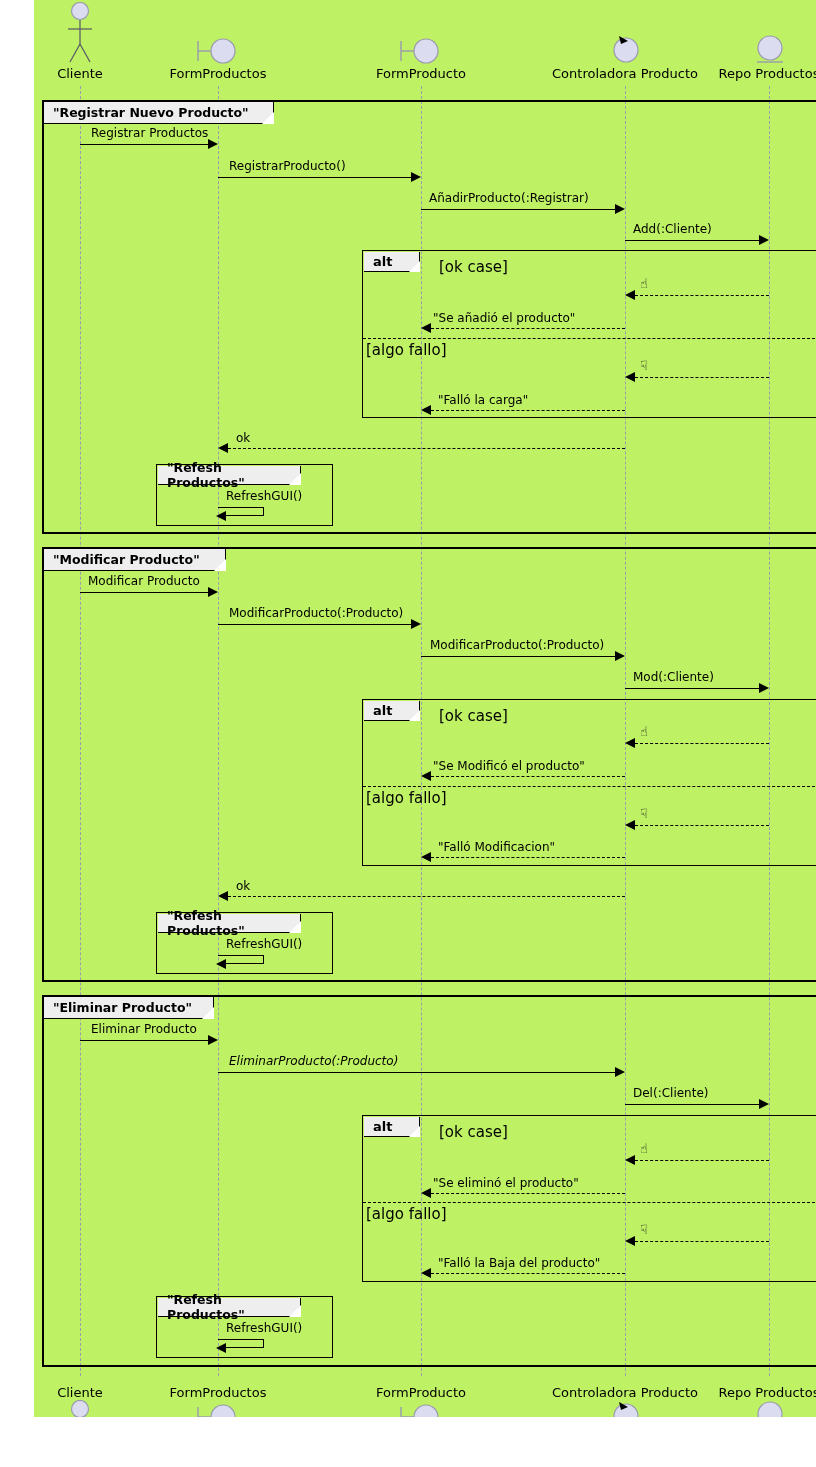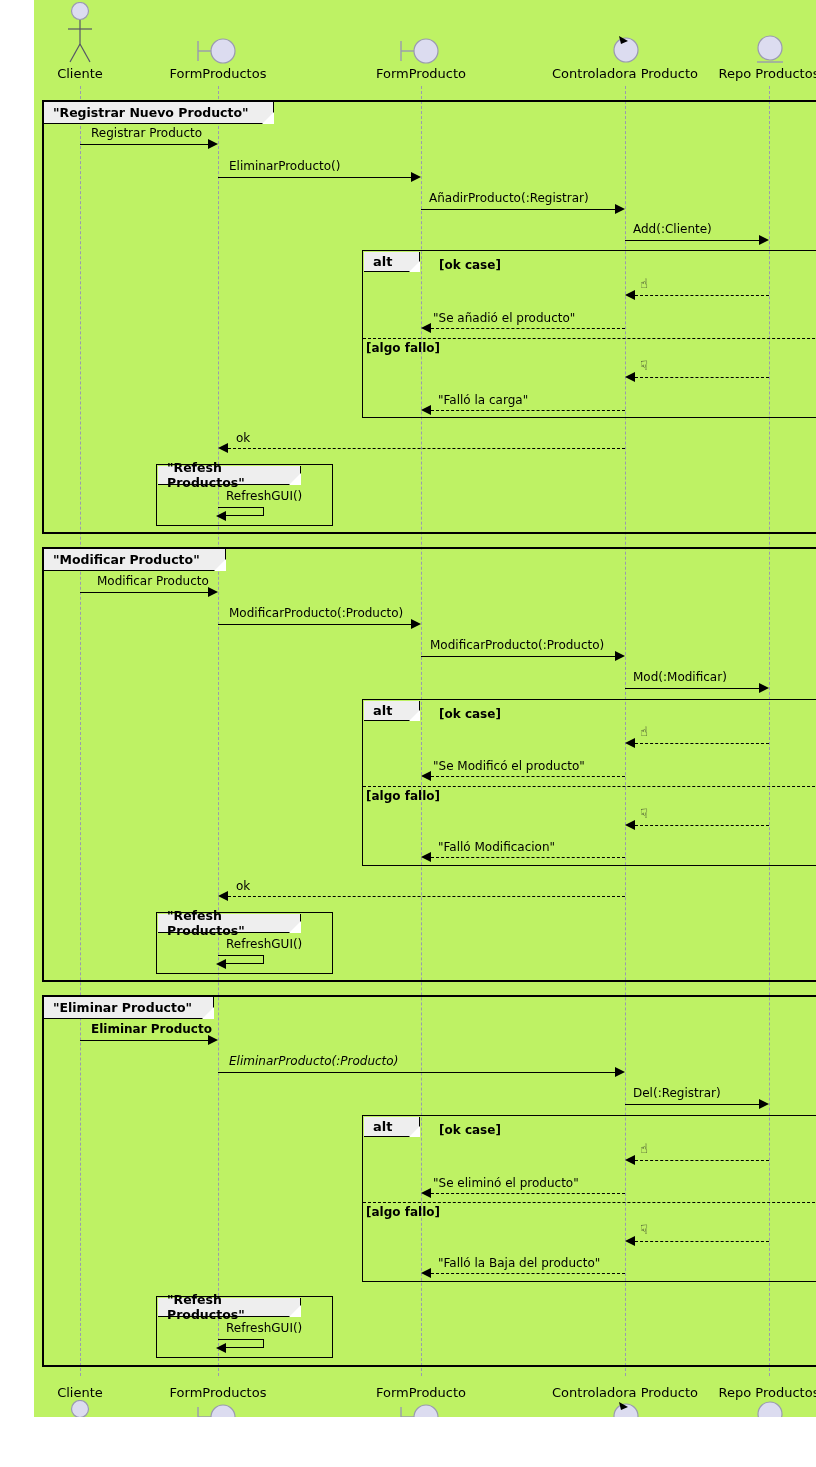--- a/index.html
+++ b/index.html
@@ -17,21 +17,21 @@
   .frag{position:absolute;border:2px solid #000;background:transparent;box-sizing:border-box;}
   .frag.inner{border:1.6px solid #000;}
   .frag-tab{position:absolute;background:#eeeeee;border-right:1.4px solid #000;border-bottom:1.4px solid #000;box-sizing:border-box;
             font-size:12.5px;font-weight:bold;color:#000;display:flex;align-items:center;padding-left:9px;}
   .frag-tab:after{content:"";position:absolute;right:-1px;bottom:-1px;width:0;height:0;
             border-bottom:12px solid #fff;border-left:12px solid transparent;}
   .alt-tab{position:absolute;background:#eeeeee;border-right:1.4px solid #000;border-bottom:1.4px solid #000;box-sizing:border-box;
             font-size:13px;font-weight:bold;color:#000;display:flex;align-items:center;padding-left:9px;}
   .alt-tab:after{content:"";position:absolute;right:-1px;bottom:-1px;width:0;height:0;
             border-bottom:11px solid #fff;border-left:11px solid transparent;}
-  .guard{position:absolute;font-size:12px;font-weight:bold;color:#000;white-space:nowrap;}
+  .guard{position:absolute;font-size:15px;font-weight:normal;color:#000;white-space:nowrap;}
   .divider{position:absolute;height:0;border-top:1.4px dashed #000;}
   .selfloop{position:absolute;box-sizing:border-box;border-top:1.6px solid #000;border-right:1.6px solid #000;border-bottom:1.6px solid #000;}
   .thumb{position:absolute;font-size:13px;line-height:1;color:#222;}
 </style>
 </head>
 <body>
 
 <div id="canvas">
 
   <div class="icon-wrap" style="left:32px;top:2px;width:28px;height:62px;">
@@ -83,25 +83,25 @@
   <div class="lifeline" style="left:184px;top:86px;height:1290px;"></div>
   <div class="lifeline" style="left:387px;top:86px;height:1290px;"></div>
   <div class="lifeline" style="left:591px;top:86px;height:1290px;"></div>
   <div class="lifeline" style="left:735px;top:86px;height:1290px;"></div>
 
   <div class="frag" style="left:8px;top:100px;width:800px;height:434px;"></div>
   <div class="frag-tab" style="left:10px;top:102px;width:230px;height:22px;">
     <span>"Registrar Nuevo Producto"</span>
   </div>
 
-  <div class="msg-label" style="left:57px;top:126px;">Registrar Producto</div>
+  <div class="msg-label" style="left:57px;top:126px;">Registrar Productos</div>
   <div class="arrow-line" style="left:46px;top:144px;width:128px;"></div>
   <div class="ahead r" style="left:174px;top:139px;"></div>
 
-  <div class="msg-label" style="left:195px;top:159px;">EliminarProducto()</div>
+  <div class="msg-label" style="left:195px;top:159px;">RegistrarProducto()</div>
   <div class="arrow-line" style="left:184px;top:177px;width:193px;"></div>
   <div class="ahead r" style="left:377px;top:172px;"></div>
 
   <div class="msg-label" style="left:395px;top:191px;">AñadirProducto(:Registrar)</div>
   <div class="arrow-line" style="left:387px;top:209px;width:194px;"></div>
   <div class="ahead r" style="left:581px;top:204px;"></div>
 
   <div class="msg-label" style="left:599px;top:222px;">Add(:Cliente)</div>
   <div class="arrow-line" style="left:591px;top:240px;width:134px;"></div>
   <div class="ahead r" style="left:725px;top:235px;"></div>
@@ -141,33 +141,33 @@
   </div>
   <div class="msg-label" style="left:192px;top:489px;">RefreshGUI()</div>
   <div class="selfloop" style="left:184px;top:507px;width:46px;height:9px;"></div>
   <div class="ahead l" style="left:182px;top:511px;"></div>
 
   <div class="frag" style="left:8px;top:547px;width:800px;height:435px;"></div>
   <div class="frag-tab" style="left:10px;top:549px;width:182px;height:22px;">
     <span>"Modificar Producto"</span>
   </div>
 
-  <div class="msg-label" style="left:63px;top:574px;">Modificar Producto</div>
+  <div class="msg-label" style="left:54px;top:574px;">Modificar Producto</div>
   <div class="arrow-line" style="left:46px;top:592px;width:128px;"></div>
   <div class="ahead r" style="left:174px;top:587px;"></div>
 
   <div class="msg-label" style="left:195px;top:606px;">ModificarProducto(:Producto)</div>
   <div class="arrow-line" style="left:184px;top:624px;width:193px;"></div>
   <div class="ahead r" style="left:377px;top:619px;"></div>
 
   <div class="msg-label" style="left:396px;top:638px;">ModificarProducto(:Producto)</div>
   <div class="arrow-line" style="left:387px;top:656px;width:194px;"></div>
   <div class="ahead r" style="left:581px;top:651px;"></div>
 
-  <div class="msg-label" style="left:599px;top:670px;">Mod(:Modificar)</div>
+  <div class="msg-label" style="left:599px;top:670px;">Mod(:Cliente)</div>
   <div class="arrow-line" style="left:591px;top:688px;width:134px;"></div>
   <div class="ahead r" style="left:725px;top:683px;"></div>
 
   <div class="frag inner" style="left:328px;top:699px;width:474px;height:167px;"></div>
   <div class="alt-tab" style="left:330px;top:701px;width:56px;height:20px;">
     <span>alt</span>
   </div>
   <div class="guard" style="left:405px;top:707px;">[ok case]</div>
 
   <div class="thumb" style="left:606px;top:725px;">☝</div>
@@ -199,29 +199,29 @@
   </div>
   <div class="msg-label" style="left:192px;top:937px;">RefreshGUI()</div>
   <div class="selfloop" style="left:184px;top:955px;width:46px;height:9px;"></div>
   <div class="ahead l" style="left:182px;top:959px;"></div>
 
   <div class="frag" style="left:8px;top:995px;width:800px;height:372px;"></div>
   <div class="frag-tab" style="left:10px;top:997px;width:170px;height:22px;">
     <span>"Eliminar Producto"</span>
   </div>
 
-  <div class="msg-label" style="left:57px;top:1022px;font-weight:bold;">Eliminar Producto</div>
+  <div class="msg-label" style="left:57px;top:1022px;">Eliminar Producto</div>
   <div class="arrow-line" style="left:46px;top:1040px;width:128px;"></div>
   <div class="ahead r" style="left:174px;top:1035px;"></div>
 
   <div class="msg-label" style="left:195px;top:1054px;font-style:italic;">EliminarProducto(:Producto)</div>
   <div class="arrow-line" style="left:184px;top:1072px;width:397px;"></div>
   <div class="ahead r" style="left:581px;top:1067px;"></div>
 
-  <div class="msg-label" style="left:599px;top:1086px;">Del(:Registrar)</div>
+  <div class="msg-label" style="left:599px;top:1086px;">Del(:Cliente)</div>
   <div class="arrow-line" style="left:591px;top:1104px;width:134px;"></div>
   <div class="ahead r" style="left:725px;top:1099px;"></div>
 
   <div class="frag inner" style="left:328px;top:1115px;width:474px;height:167px;"></div>
   <div class="alt-tab" style="left:330px;top:1117px;width:56px;height:20px;">
     <span>alt</span>
   </div>
   <div class="guard" style="left:405px;top:1123px;">[ok case]</div>
 
   <div class="thumb" style="left:606px;top:1142px;">☝</div>

